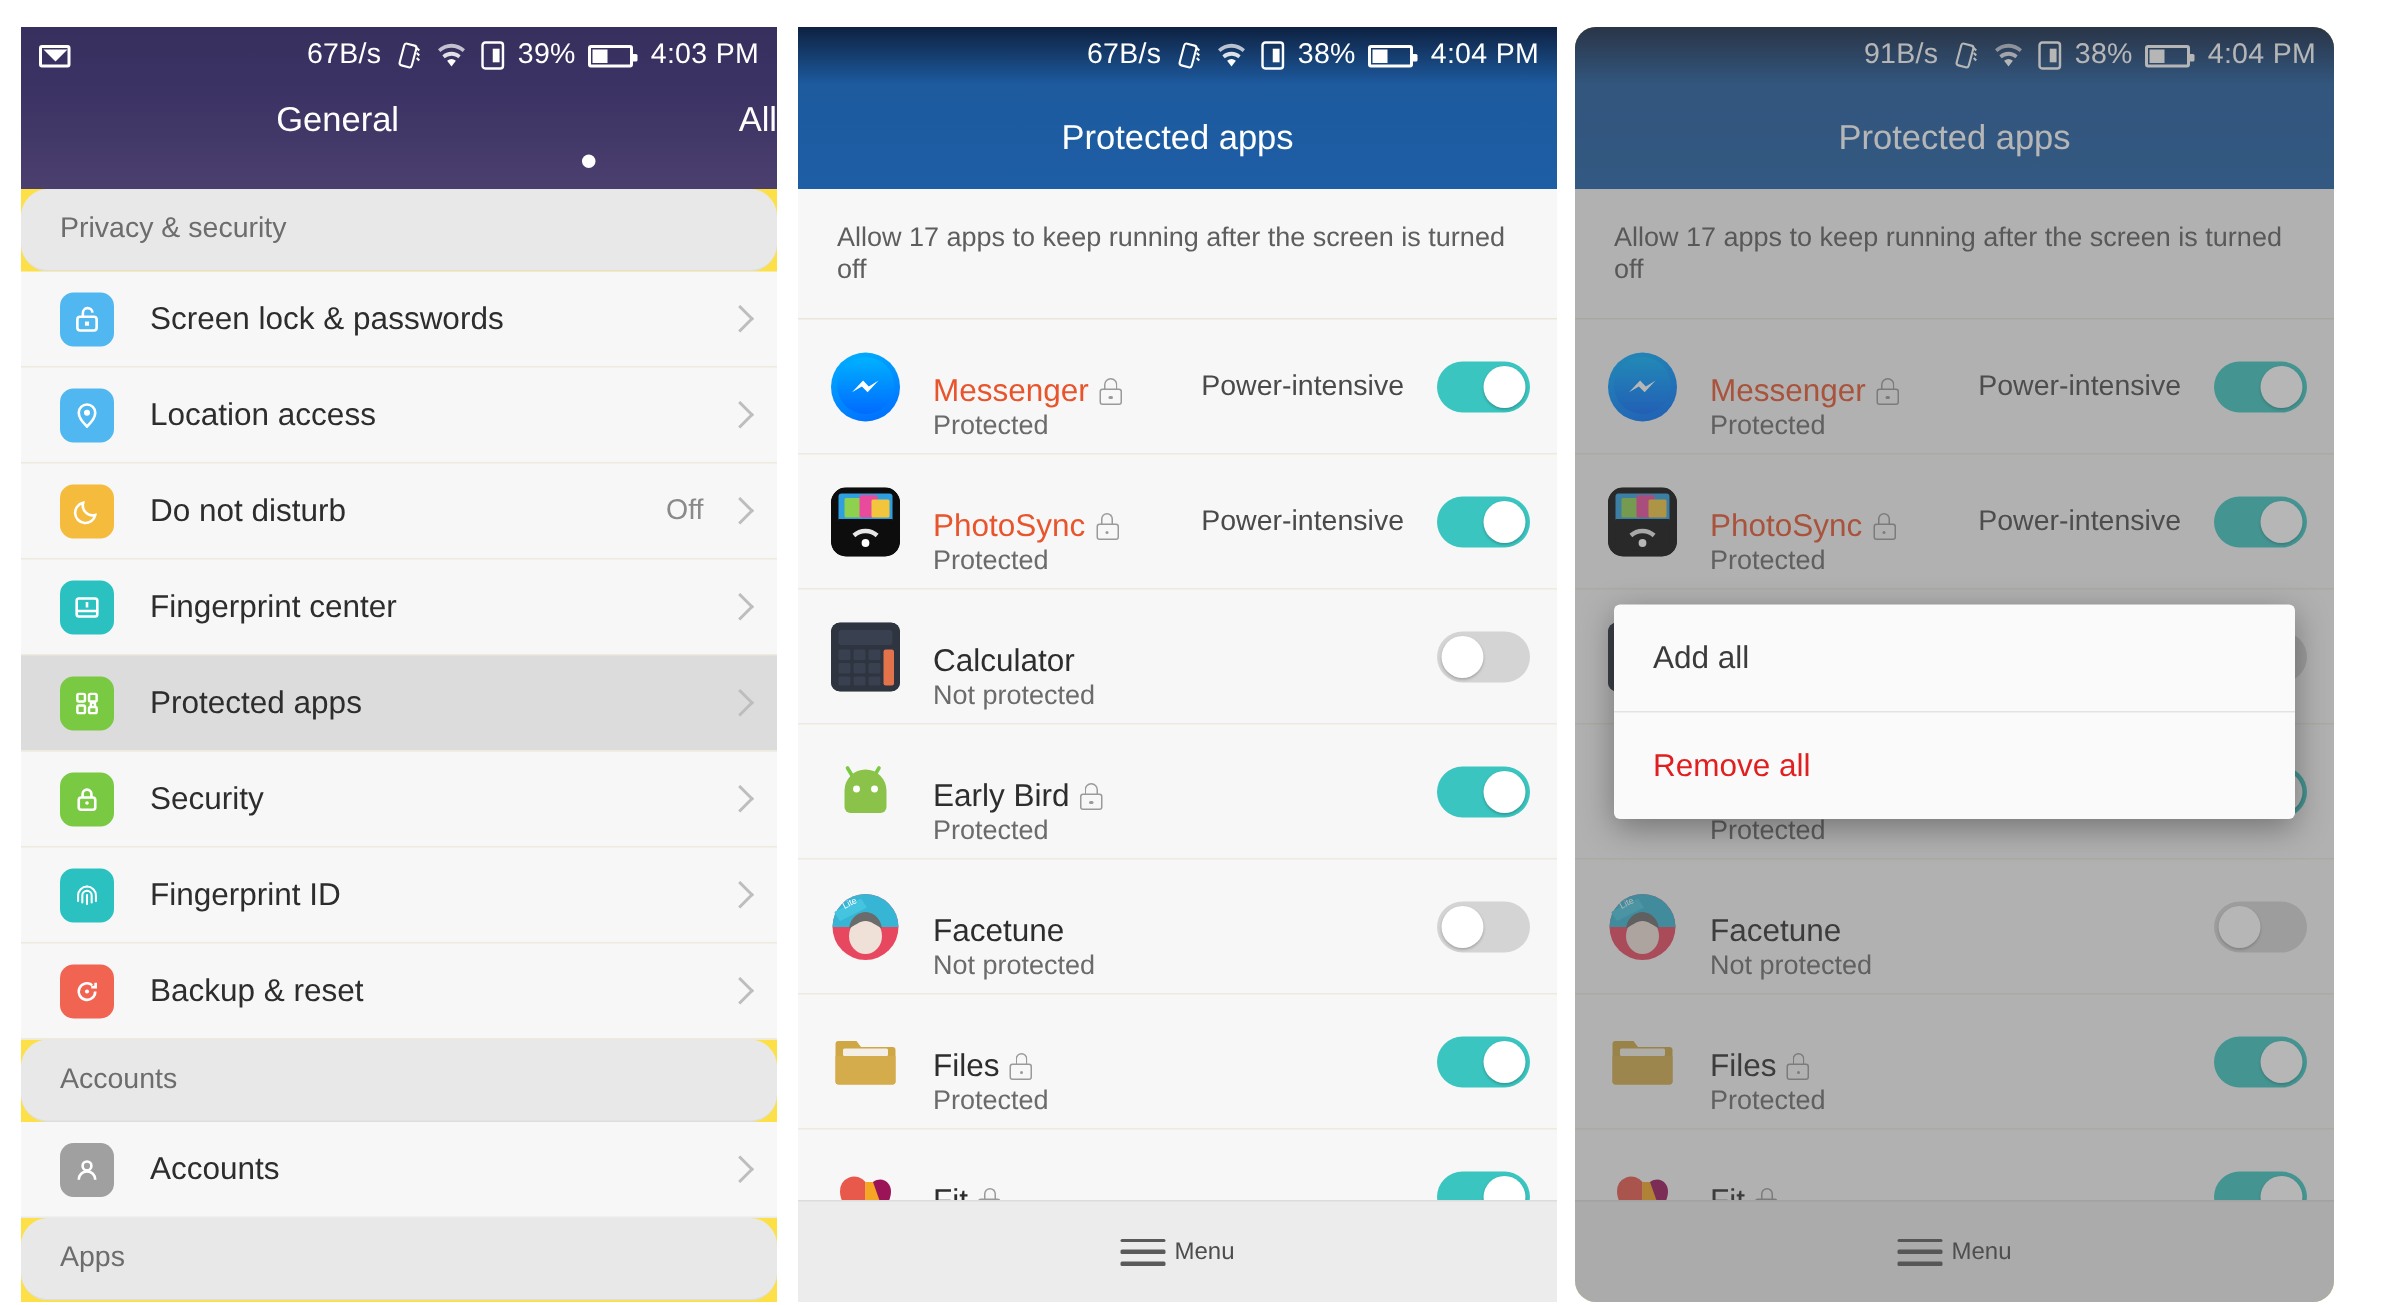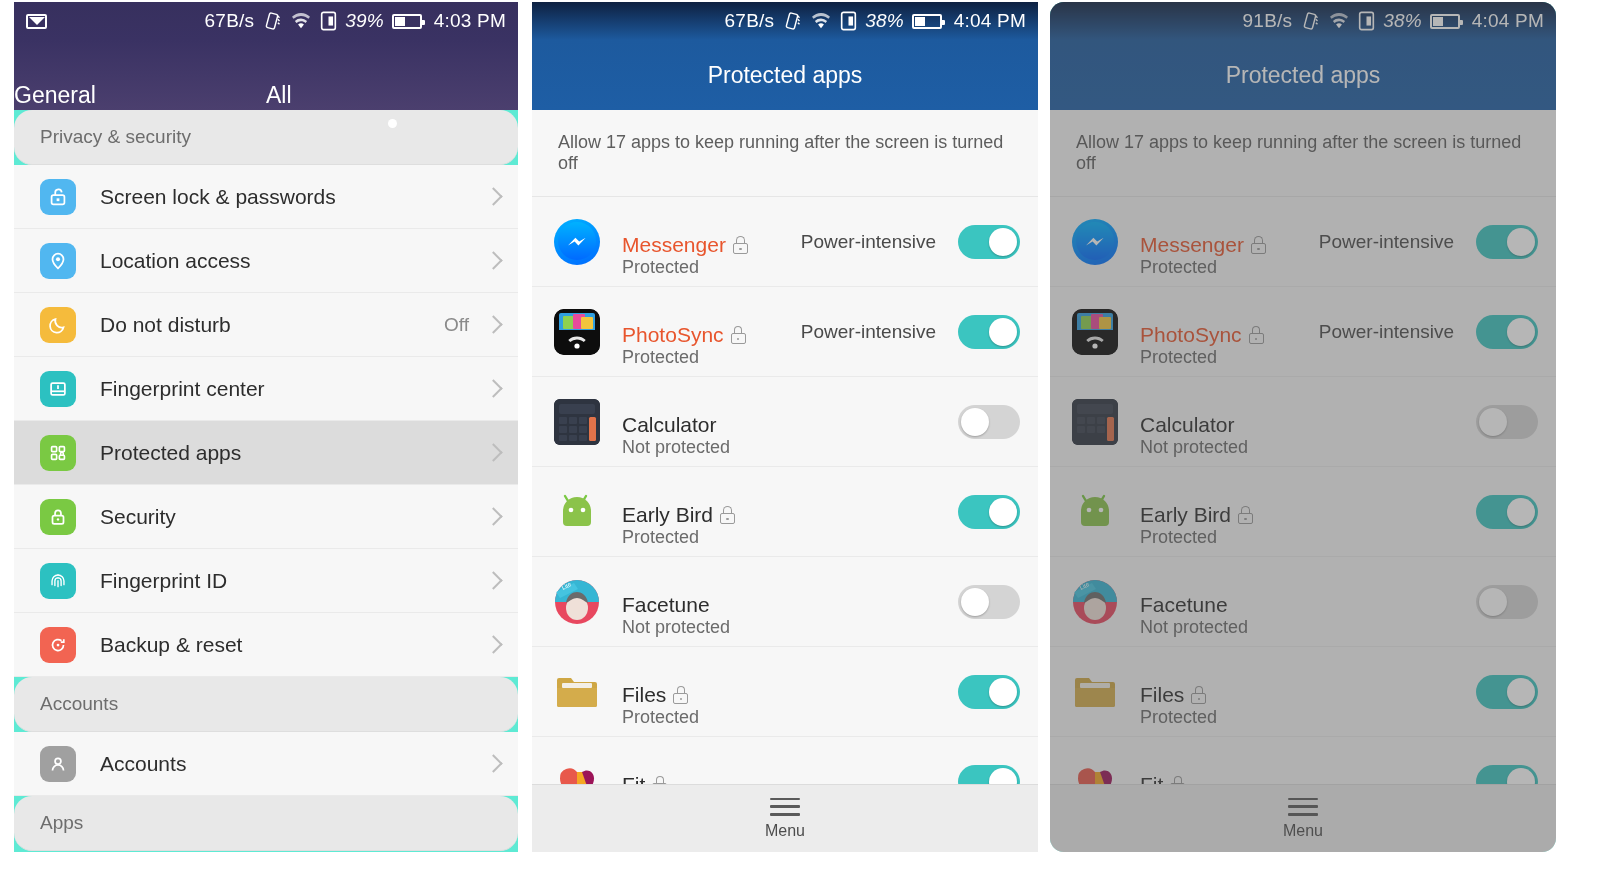--- a/index.html
+++ b/index.html
@@ -6,37 +6,37 @@
   html, body {
     width: 1600px; height: 870px;
     background: #ffffff;
     font-family: "Liberation Sans", sans-serif;
     overflow: hidden;
   }
   .stage { position: relative; width: 1600px; height: 870px; background:#fff; }
 
   
   .panel {
-    position: absolute; top: 2px; height: 850px;
-    overflow: hidden; background: #5eead4;
+    position: absolute; top: 18px; height: 850px;
+    overflow: hidden; background: #fde047;
   }
   #panel-settings { left: 14px;  width: 504px; }
   #panel-protected{ left: 532px; width: 506px; }
   #panel-menu     { left: 1050px;width: 506px; border-radius: 14px; }
 
   
   .statusbar {
     height: 38px; display: flex; align-items: center;
     padding: 0 12px; color: #fff;
     font-size: 19px; letter-spacing: .2px;
   }
   .sb-left { display:flex; align-items:center; flex:1; }
   .sb-right{ display:flex; align-items:center; gap:8px; }
   .sb-net  { font-size: 19px; }
-  .sb-batt-pct { font-size: 19px; font-style: italic; }
+  .sb-batt-pct { font-size: 19px; }
   .sb-time { font-size: 19px; margin-left: 4px; }
   .mail-glyph{ font-size:17px; line-height:1; display:inline-block;
                border:2px solid #fff; border-radius:2px;
                padding:0 2px; height:15px; width:21px; position:relative;}
   .mail-glyph:before{content:"";position:absolute;left:1px;top:1px;width:0;height:0;
       border-left:8px solid transparent;border-right:8px solid transparent;border-top:8px solid #fff;}
   .ico-svg{ display:block; }
 
   
   .batt { width: 30px; height: 15px; border: 2px solid #fff; border-radius: 2px;
@@ -45,22 +45,22 @@
                 background:#fff; border-radius:0 1px 1px 0; }
   .batt-fill { position:absolute; left:1px; top:1px; bottom:1px; background:#fff; }
 
   
   .sb-purple { background: linear-gradient(180deg,#37305e 0%,#3a3263 100%); }
   .tabbar {
     background: linear-gradient(180deg,#3a3263 0%,#4b3f6e 100%);
     height: 70px; display:flex; align-items:flex-start; justify-content:center;
     padding-top: 10px;
   }
-  .tab { flex: 0 0 50%; text-align:left; color:#ffffff;
-         font-size: 23px; position:relative;margin-top:32px; }
+  .tab { flex: 0 0 50%; text-align:right; color:#ffffff;
+         font-size: 23px; position:relative; }
   .tab-label { display:block; }
   .tab .dot { display:block; width:9px; height:9px; border-radius:50%;
               background:#fff; margin: 10px auto 0; }
   .tab.inactive .dot { visibility: hidden; }
 
   .section-head {
     background:#e8e8e8; color:#6d6d6d; font-size:19px;
     padding: 16px 26px; border-bottom:1px solid #dedede;border-radius:18px;
   }
   .srow {
@@ -109,21 +109,21 @@
             flex:0 0 62px; }
   .toggle.on  { background:#3bc5c0; }
   .toggle.off { background:#d4d4d4; }
   .toggle .knob { position:absolute; top:3px; width:28px;height:28px;border-radius:50%;
                   background:#fff; box-shadow:0 1px 2px rgba(0,0,0,.25); }
   .toggle.on  .knob { right:3px; }
   .toggle.off .knob { left:3px; }
 
   .menubar { position:absolute; bottom:0; left:0; right:0; height:68px;
              background:#ececec; border-top:1px solid #dcdcdc;
-             display:flex; flex-direction:column; align-items:center;
+             display:flex; align-items:center;
              justify-content:center; gap:6px; }
   .ham { width:30px; height:18px; display:flex; flex-direction:column;
          justify-content:space-between; }
   .ham span{ display:block; height:2.6px; background:#5a5a5a; border-radius:1px;}
   .menulabel { font-size:16px; color:#4d4d4d; }
 
   
   .scrim { position:absolute; inset:0; background:rgba(80,80,80,.42); }
   .dialog { position:absolute; left:26px; right:26px; top:385px;
             background:#fafafa; border-radius:4px;
@@ -787,15 +787,20 @@
     <div class="menubar">
       <span class="ham">
           <span></span>
           <span></span>
           <span></span>
         </span>
       <span class="menulabel">Menu</span>
     </div>
 
     <div class="scrim"></div>
+    <div class="dialog">
+      <div class="dlg-item">Add all</div>
+      <div class="dlg-sep"></div>
+      <div class="dlg-item danger">Remove all</div>
+    </div>
   </div>
 
 </div>
 
 </body></html>

